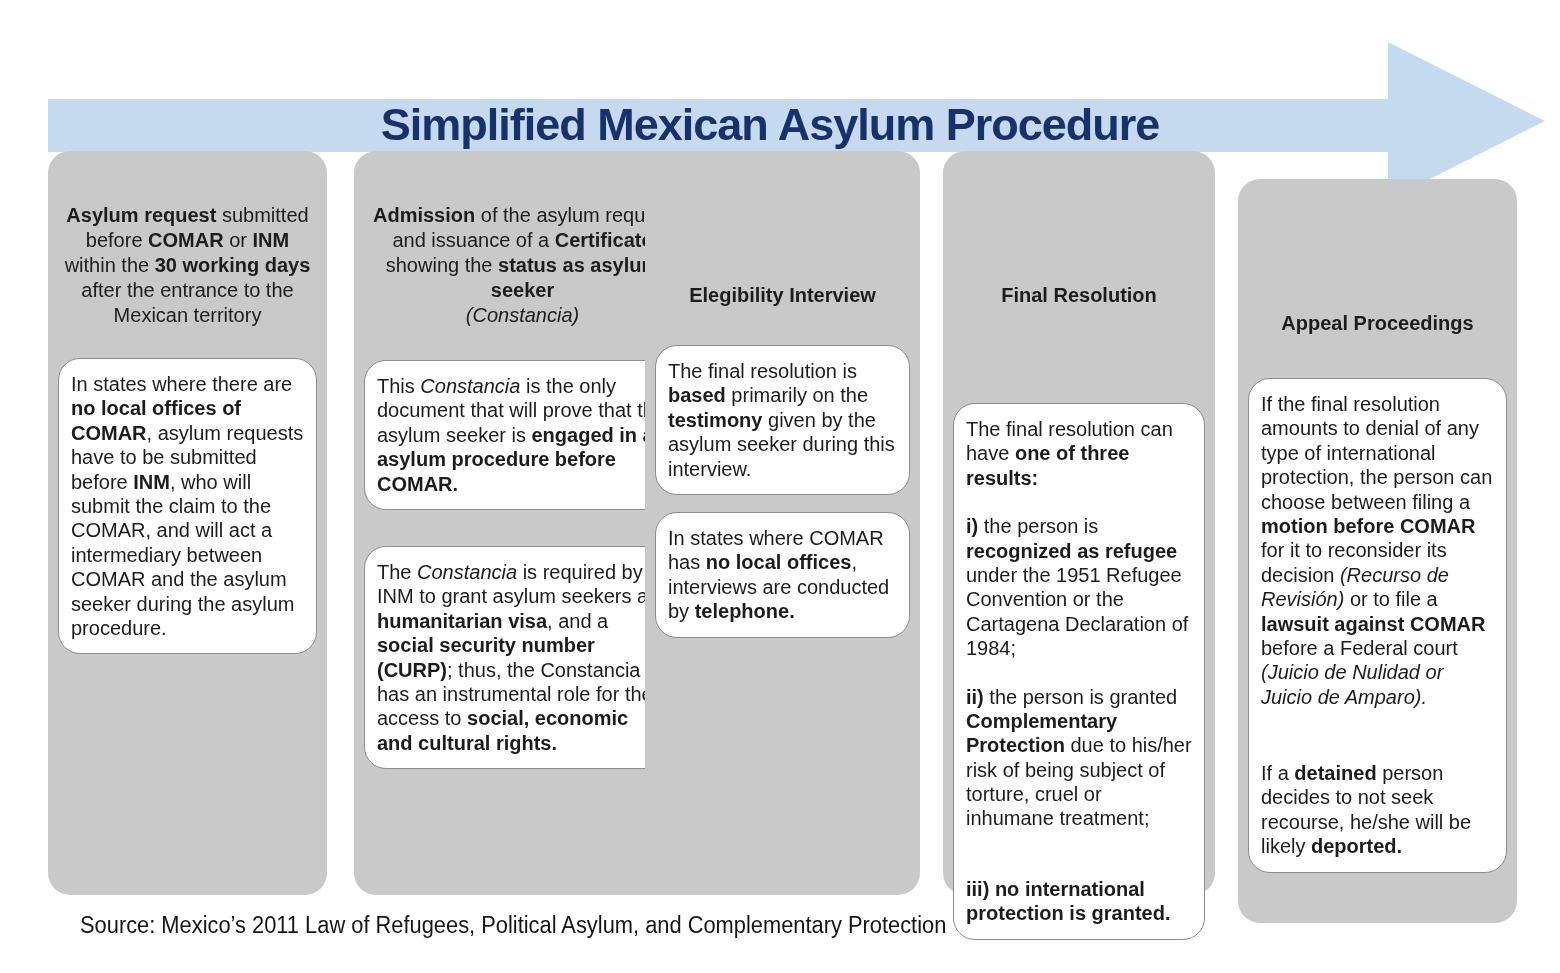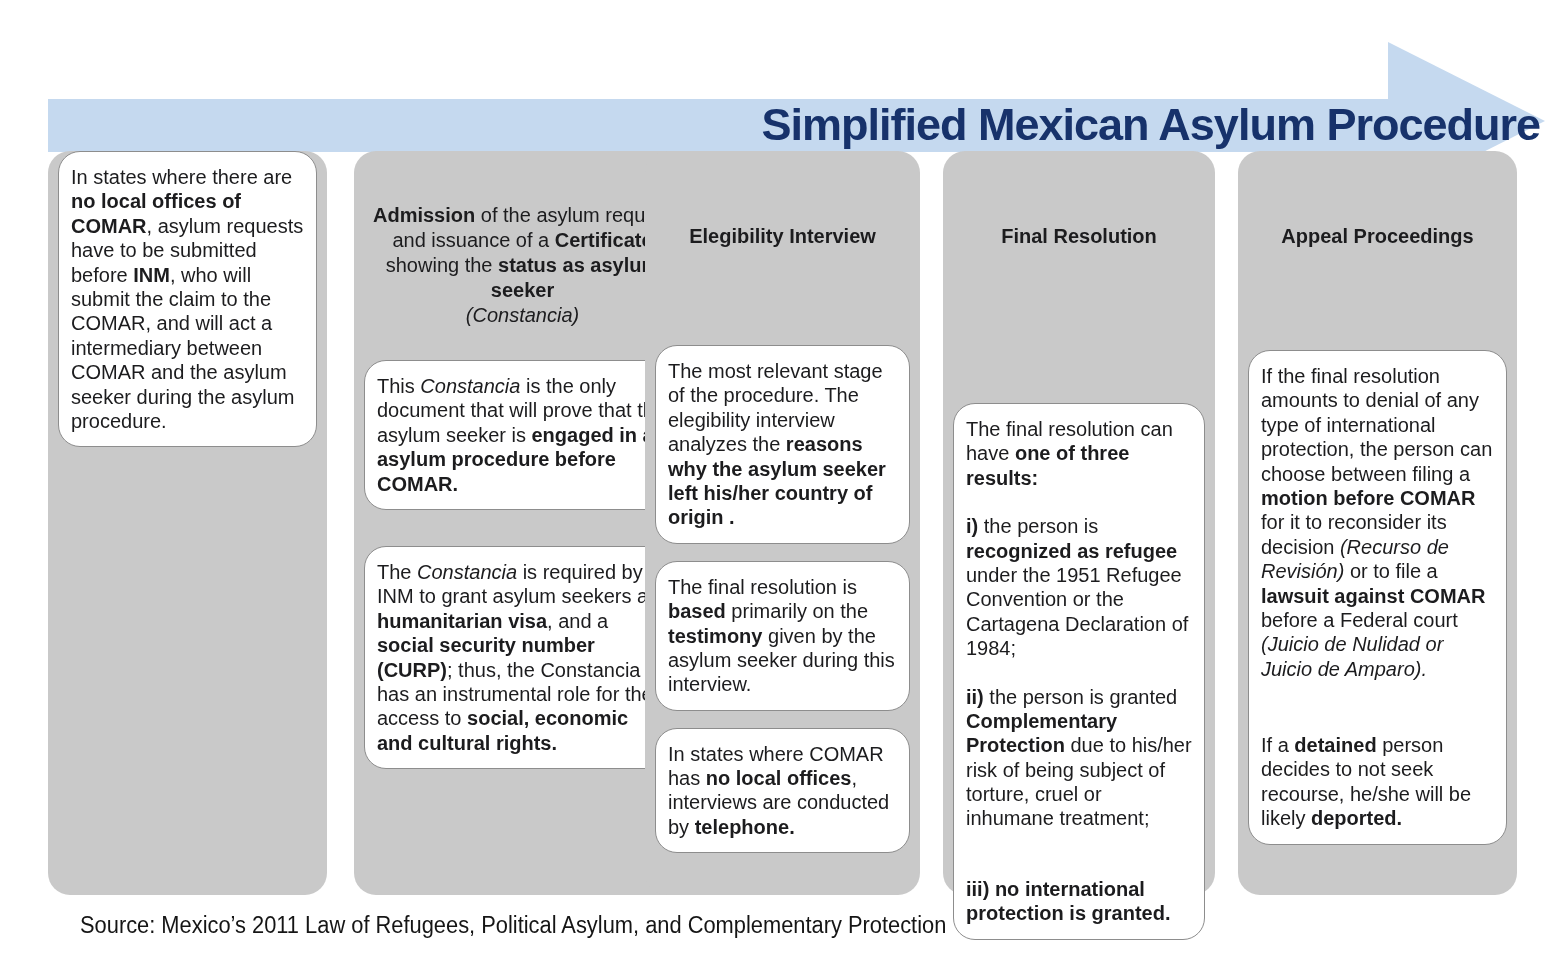--- a/index.html
+++ b/index.html
@@ -19,42 +19,42 @@
     background:var(--banner-blue);
   }
   .arrowhead{
     position:absolute;left:1388px;top:42px;width:0;height:0;
     border-top:79px solid transparent;
     border-bottom:79px solid transparent;
     border-left:157px solid var(--banner-blue);
   }
   .title{
     position:absolute;left:0;right:20px;top:99px;height:53px;margin:0;
-    text-align:right;line-height:51px;
+    text-align:center;line-height:51px;
     font-size:45px;font-weight:bold;color:var(--title-navy);letter-spacing:-1px;
   }
   .col{
     position:absolute;top:151px;height:744px;background:var(--column-gray);
     border-radius:22px;box-sizing:border-box;
   }
   .c1{left:48px;width:279px;}
   .c2{left:354px;width:337px;}
   .c3{left:645px;width:275px;}
   .c4{left:943px;width:272px;}
-  .c5{left:1238px;width:279px;}
+  .c5{left:1238px;width:279px;margin-top:28px;}
   .hdr{
     box-sizing:border-box;text-align:center;
     font-size:20px;line-height:1.25;padding:32px 10px 0 10px;
   }
   .c1 .hdr{height:207px;}
   .c2 .hdr{height:209px;}
   .c3 .hdr{height:194px;}
   .c4 .hdr{height:252px;}
   .c5 .hdr{height:199px;}
-  .hdr.single{font-weight:bold;padding-top:53px;}
+  .hdr.single{font-weight:bold;padding-top:112px;}
   .box{
     margin:0 10px;background:#ffffff;border:1.5px solid var(--box-border);
     border-radius:22px;padding:13px 12px;box-sizing:border-box;
     font-size:20px;line-height:1.22;text-align:left;
   }
   .box + .box{margin-top:36px;}
   .c2 .box + .box{}
   .c3 .box + .box{margin-top:17px;}
   .box p{margin:0;}
   .box p + p{margin-top:24px;}
@@ -69,43 +69,43 @@
 </head>
 <body>
 
 <div class="canvas">
 
   <div class="banner"></div>
   <div class="arrowhead"></div>
   <h1 class="title">Simplified Mexican Asylum Procedure</h1>
 
   <div class="col c1">
+    <div class="hdr">
+        <p><b>Asylum request</b> submitted before <b>COMAR</b> or <b>INM</b> within the <b>30 working days</b> after the entrance to the Mexican territory</p>
+      </div>
     <div class="box">
         <p>In states where there are <b>no local offices of COMAR</b>, asylum requests have to be submitted before <b>INM</b>, who will submit the claim to the COMAR, and will act a intermediary between COMAR and the asylum seeker during the asylum procedure.</p>
       </div>
   </div>
 
   <div class="col c2">
     <div class="hdr">
         <p><b>Admission</b> of the asylum request and issuance of a <b>Certificate</b> showing the <b>status as asylum seeker</b><br><i>(Constancia)</i></p>
       </div>
     <div class="box">
         <p>This <i>Constancia</i> is the only document that will prove that the asylum seeker is <b>engaged in an asylum procedure before COMAR.</b></p>
       </div>
     <div class="box">
         <p>The <i>Constancia</i> is required by INM to grant asylum seekers a <b>humanitarian visa</b>, and a <b>social security number (CURP)</b>; thus, the Constancia has an instrumental role for the access to <b>social, economic and cultural rights.</b></p>
       </div>
   </div>
 
   <div class="col c3">
     <div class="hdr single">
         <p>Elegibility Interview</p>
-      </div>
-    <div class="box">
-        <p>The most relevant stage of the procedure. The elegibility interview analyzes the <b>reasons why the asylum seeker left his/her country of origin .</b></p>
       </div>
     <div class="box">
         <p>The final resolution is <b>based</b> primarily on the <b>testimony</b> given by the asylum seeker during this interview.</p>
       </div>
     <div class="box">
         <p>In states where COMAR has <b>no local offices</b>, interviews are conducted by <b>telephone.</b></p>
       </div>
   </div>
 
   <div class="col c4">

